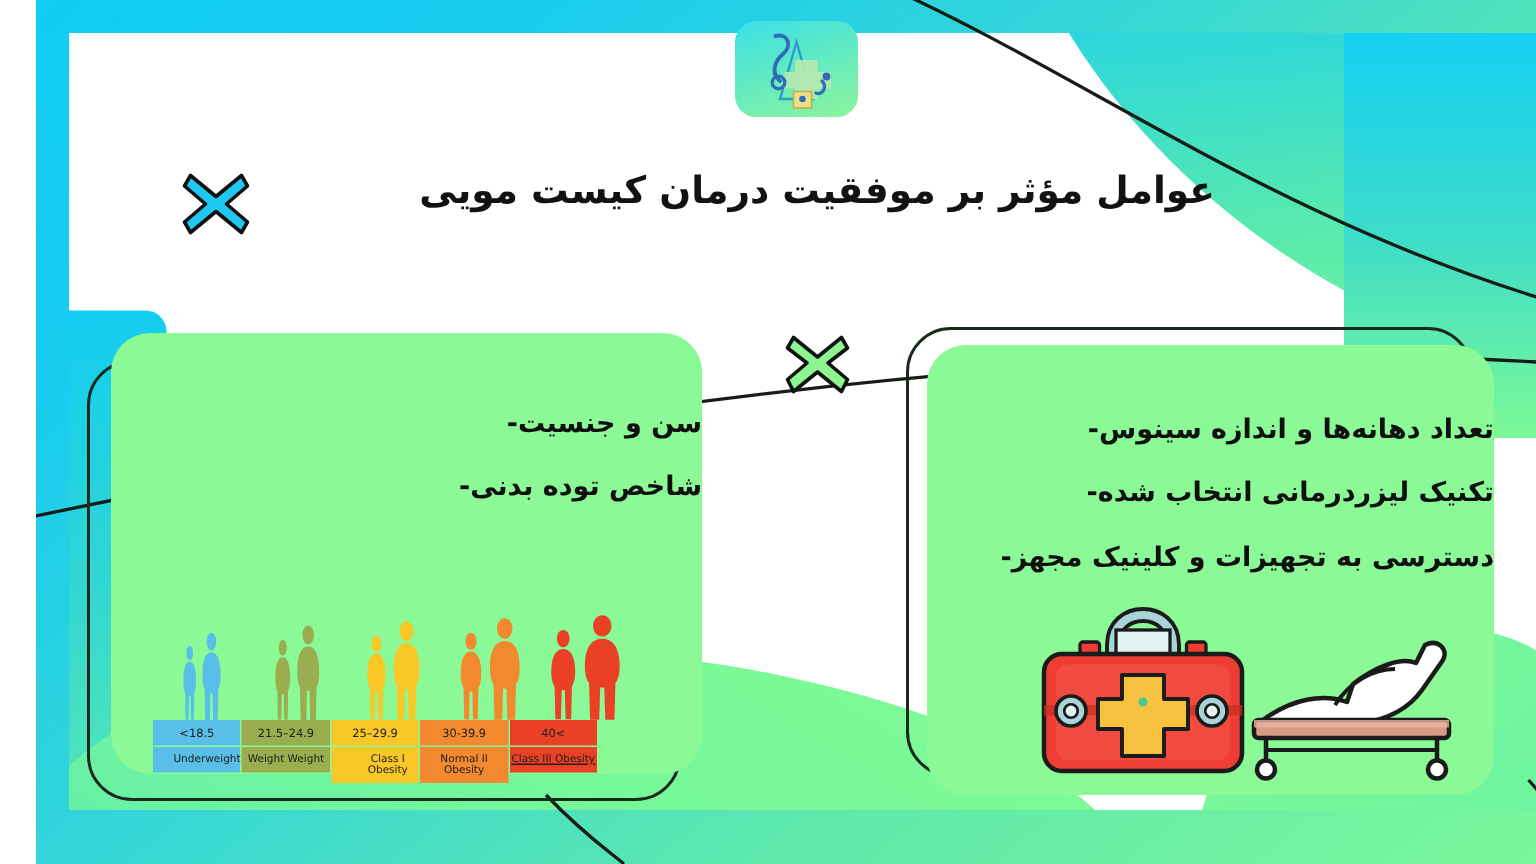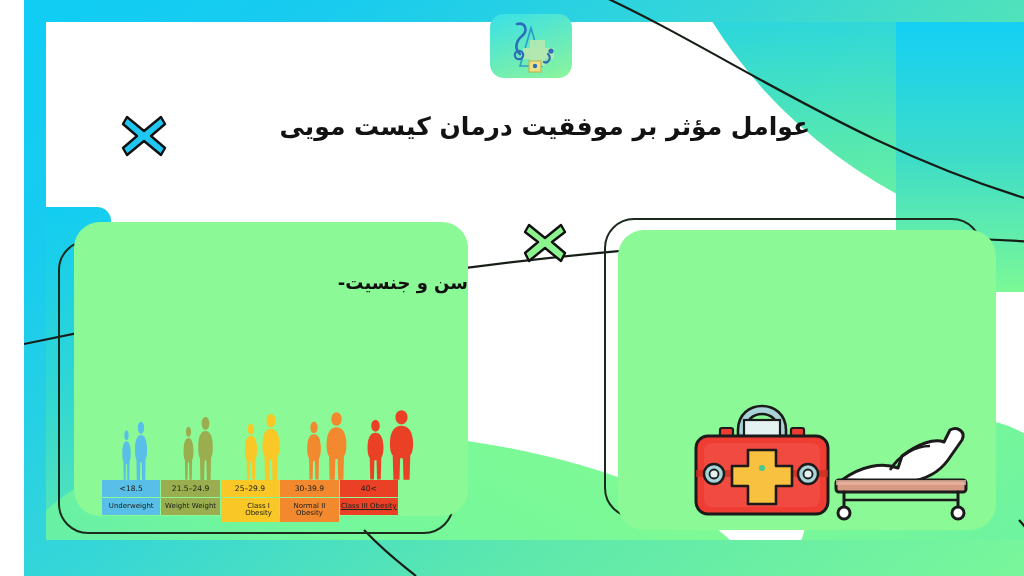--- a/index.html
+++ b/index.html
@@ -279,20 +279,21 @@
     <svg width="48" height="46" viewBox="0 0 48 46" xmlns="http://www.w3.org/2000/svg">
       <path d="M8 5 L24 18 L40 5 L44 12 L31 22 L44 33 L40 41 L24 28 L8 41 L4 33 L17 22 L4 12 Z" fill="#8cf58f" stroke="#111111" stroke-width="2.4" stroke-linejoin="round"></path>
     </svg>
   </div>
 
   <div class="card-wrap" id="card-left">
     <div class="card-outline" style="border-color: rgb(27, 42, 27);"></div>
     <div class="card-fill" style="background: rgb(138, 249, 150);"></div>
     <div class="card-body">
       <div class="card-line">سن و جنسیت-</div>
+      <div class="card-line">شاخص توده بدنی-</div>
     </div>
 
     <div id="bmi-chart" style="left:44px; top:180px;">
       <div id="bmi-figures">
           <div class="bmi-group">
             <svg width="11" height="53" viewBox="0 0 40 100" preserveAspectRatio="none">
               <path d="M20 3 C25 3 28 7 28 12 C28 17 25 21 20 21 C15 21 12 17 12 12 C12 7 15 3 20 3 ZM20 23 C29 23 34 30 35 42 C36 54 33 60 31 62 L30 96 L23 96 L22 66 L18 66 L17 96 L10 96 L9 62 C7 60 4 54 5 42 C6 30 11 23 20 23 Z" fill="#59bfe8"></path>
             </svg>
             <svg width="14" height="62" viewBox="0 0 40 100" preserveAspectRatio="none">
               <path d="M20 3 C25 3 29 7 29 12.5 C29 18 25 22 20 22 C15 22 11 18 11 12.5 C11 7 15 3 20 3 ZM20 24 C30 24 36 31 37 44 C38 57 35 62 33 64 L32 97 L23 97 L22 68 L18 68 L17 97 L8 97 L7 64 C5 62 2 57 3 44 C4 31 10 24 20 24 Z" fill="#59bfe8"></path>
@@ -327,21 +328,21 @@
               <path d="M20 3 C25 3 28 7 28 12 C28 17 25 21 20 21 C15 21 12 17 12 12 C12 7 15 3 20 3 ZM20 23 C29 23 34 30 35 42 C36 54 33 60 31 62 L30 96 L23 96 L22 66 L18 66 L17 96 L10 96 L9 62 C7 60 4 54 5 42 C6 30 11 23 20 23 Z" fill="#ea4126"></path>
             </svg>
             <svg width="27" height="74" viewBox="0 0 40 100" preserveAspectRatio="none">
               <path d="M20 3 C25 3 29 7 29 12.5 C29 18 25 22 20 22 C15 22 11 18 11 12.5 C11 7 15 3 20 3 ZM20 24 C30 24 36 31 37 44 C38 57 35 62 33 64 L32 97 L23 97 L22 68 L18 68 L17 97 L8 97 L7 64 C5 62 2 57 3 44 C4 31 10 24 20 24 Z" fill="#ea4126"></path>
             </svg>
           </div>
         </div>
       <div id="bmi-table">
           <div class="bmi-col">
             <div class="bmi-cell-range" style="background: rgb(89, 191, 232);">&lt;18.5</div>
-            <div class="bmi-cell-label" style="background: rgb(89, 191, 232);">Underweight</div>
+            <div class="bmi-cell-label" style="background: rgb(89, 191, 232); text-align: right;">Underweight</div>
           </div>
           <div class="bmi-col">
             <div class="bmi-cell-range" style="background: rgb(154, 174, 79);">21.5–24.9</div>
             <div class="bmi-cell-label" style="background: rgb(154, 174, 79);">Weight Weight</div>
           </div>
           <div class="bmi-col">
             <div class="bmi-cell-range" style="background: rgb(249, 200, 39);">25–29.9</div>
             <div class="bmi-cell-label" style="background: rgb(249, 200, 39); padding-left: 17px;">Class I Obesity</div>
           </div>
           <div class="bmi-col">
@@ -352,20 +353,25 @@
             <div class="bmi-cell-range" style="background: rgb(234, 65, 38);">40&lt;</div>
             <div class="bmi-cell-label" style="background: rgb(234, 65, 38); text-decoration: underline;">Class III Obesity</div>
           </div>
         </div>
     </div>
   </div>
 
   <div class="card-wrap" id="card-right">
     <div class="card-outline" style="border-color: rgb(27, 42, 27);"></div>
     <div class="card-fill" style="background: rgb(138, 249, 150);"></div>
+    <div class="card-body">
+      <div class="card-line">تعداد دهانه‌ها و اندازه سینوس-</div>
+      <div class="card-line">تکنیک لیزردرمانی انتخاب شده-</div>
+      <div class="card-line">دسترسی به تجهیزات و کلینیک مجهز-</div>
+    </div>
 
     <div id="med-icons" style="left:82px; top:178px;">
       <svg width="292" height="126" viewBox="0 0 292 126" xmlns="http://www.w3.org/2000/svg">
 
         <g>
           <path d="M52 34 C52 18, 64 10, 76 10 C88 10, 100 18, 100 34 L100 40 L92 40 L92 34
                    C92 24, 85 18, 76 18 C67 18, 60 24, 60 34 L60 40 L52 40 Z" fill="#a8d4d8" stroke="#1b1b1b" stroke-width="2.6" stroke-linejoin="round"></path>
           <rect x="58" y="24" width="36" height="18" fill="#e4f3f2" stroke="#1b1b1b" stroke-width="2.2"></rect>
           <rect x="34" y="32" width="13" height="10" rx="2" fill="#ef3d33" stroke="#1b1b1b" stroke-width="2.2"></rect>
           <rect x="105" y="32" width="13" height="10" rx="2" fill="#ef3d33" stroke="#1b1b1b" stroke-width="2.2"></rect>

